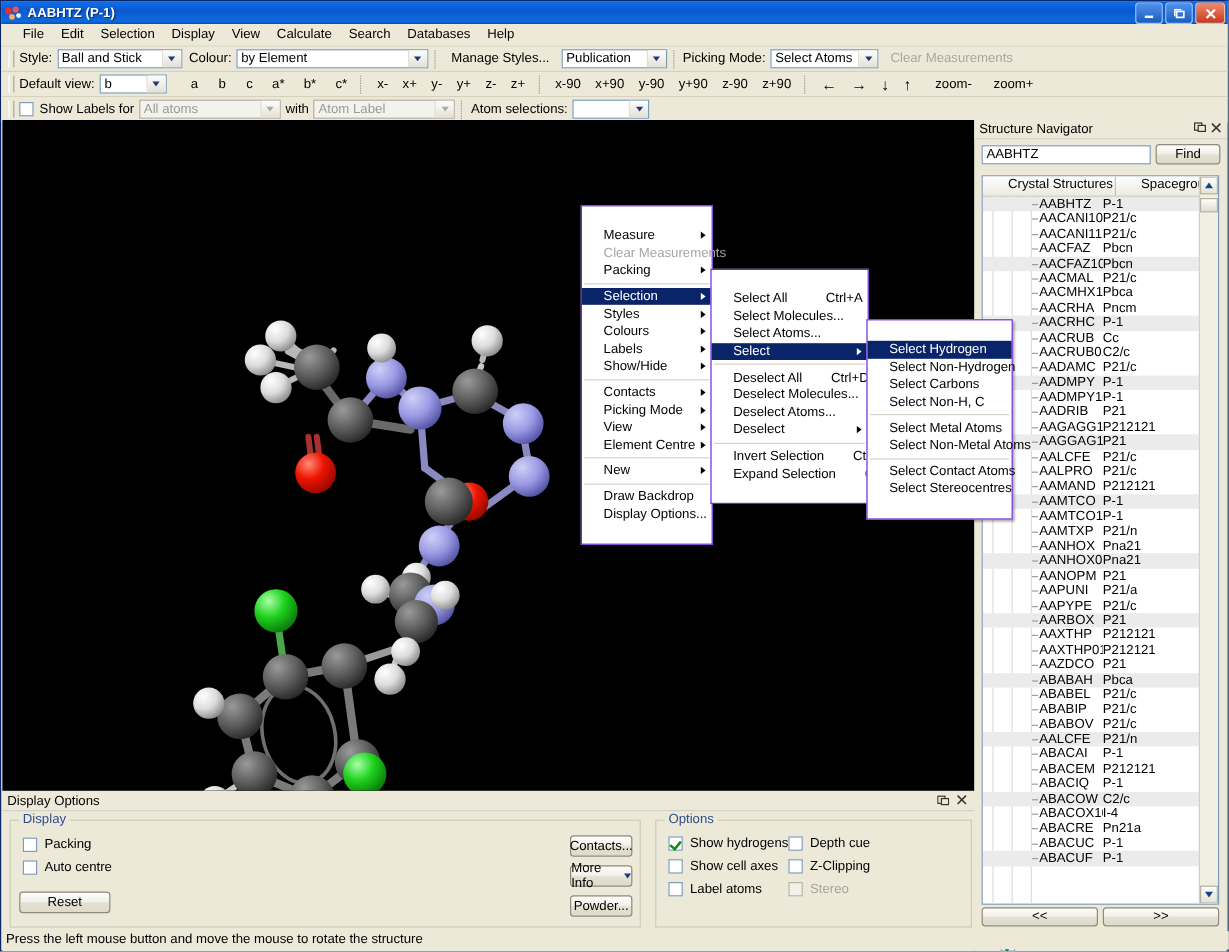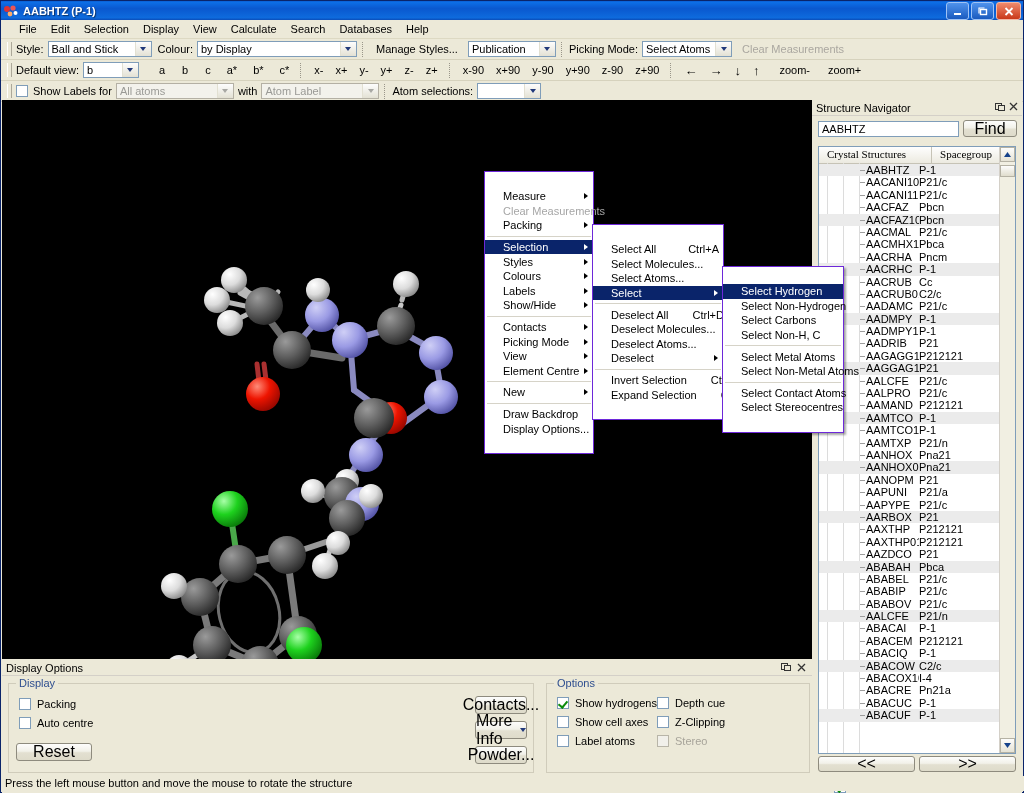--- a/index.html
+++ b/index.html
@@ -67,27 +67,27 @@
   
   .dock{position:absolute;right:1px;top:99px;width:210px;height:693px;background:#ece9d8;}
   .dockhdr{height:15px;background:#ece9d8;display:flex;align-items:center;
      border-bottom:1px solid #d4d0c8;font-size:11px;padding-left:4px;}
   .dockhdr .ttl{flex:1;}
   .dockhdr .ic{margin-right:4px;font-size:10px;color:#333;}
   .findrow{display:flex;align-items:center;padding:4px 5px 4px 6px;gap:4px;}
   .tinput{flex:1;height:16px;background:#fff;border:1px solid #7f9db9;font-size:11px;
      display:flex;align-items:center;padding-left:3px;box-sizing:border-box;}
   .btn{background:linear-gradient(to bottom,#fdfdfc 0%,#f2f1e9 45%,#e3e0d1 55%,#dedbca 100%);
-     border:1px solid #8e8b7e;border-radius:3px;font-size:16px;
+     border:1px solid #8e8b7e;border-radius:3px;font-size:11px;
      display:flex;align-items:center;justify-content:center;box-sizing:border-box;color:#000;}
   .list{position:absolute;left:6px;top:46px;width:198px;height:608px;background:#fff;
      border:1px solid #7f9db9;box-sizing:border-box;overflow:hidden;}
   .lhdr{height:16px;display:flex;background:linear-gradient(to bottom,#fefefe,#eceae0);
      border-bottom:1px solid #c6c3b6;font-size:11px;}
-  .lhdr div{border-right:1px solid #c6c3b6;padding-left:8px;line-height:15px;overflow:hidden;font-family:Liberation Serif, serif;}
+  .lhdr div{border-right:1px solid #c6c3b6;padding-left:21px;line-height:15px;overflow:hidden;}
   .lrow{height:12.4px;display:flex;font-size:11px;line-height:12.4px;position:relative;}
   .lrow.alt{background:#ebebeb;}
   .lrow .nm{width:100px;padding-left:47px;box-sizing:border-box;white-space:nowrap;overflow:hidden;}
   .lrow .sg{width:70px;white-space:nowrap;overflow:hidden;}
   .lrow .tick{position:absolute;left:41px;top:6px;width:5px;border-top:1px solid #9d9d9d;}
   .vline{position:absolute;top:16px;width:1px;bottom:0;background:#dcdcdc;}
   .scroll{position:absolute;right:0;top:0;width:15px;bottom:0;background:#f1efe2;
      border-left:1px solid #d4d0c8;}
   .sbtn{height:15px;background:linear-gradient(to bottom,#fdfdfc,#e6e3d5);
      border:1px solid #b5b2a4;box-sizing:border-box;display:flex;align-items:center;justify-content:center;}
@@ -172,21 +172,21 @@
     <div class="grip"></div>
     <div class="tlabel">Style:</div>
     <div class="combo" style="width:104px">
       <div class="val">Ball and Stick</div>
       <div class="arrow">
           <i class="caret"></i>
         </div>
     </div>
     <div class="tlabel" style="margin-left:6px">Colour:</div>
     <div class="combo" style="width:160px">
-      <div class="val">by Display</div>
+      <div class="val">by Element</div>
       <div class="arrow">
           <i class="caret"></i>
         </div>
     </div>
     <div class="dotsep"></div>
     <div class="tbtn">Manage Styles...</div>
     <div class="combo" style="width:88px;margin-left:4px">
       <div class="val">Publication</div>
       <div class="arrow">
           <i class="caret"></i>

